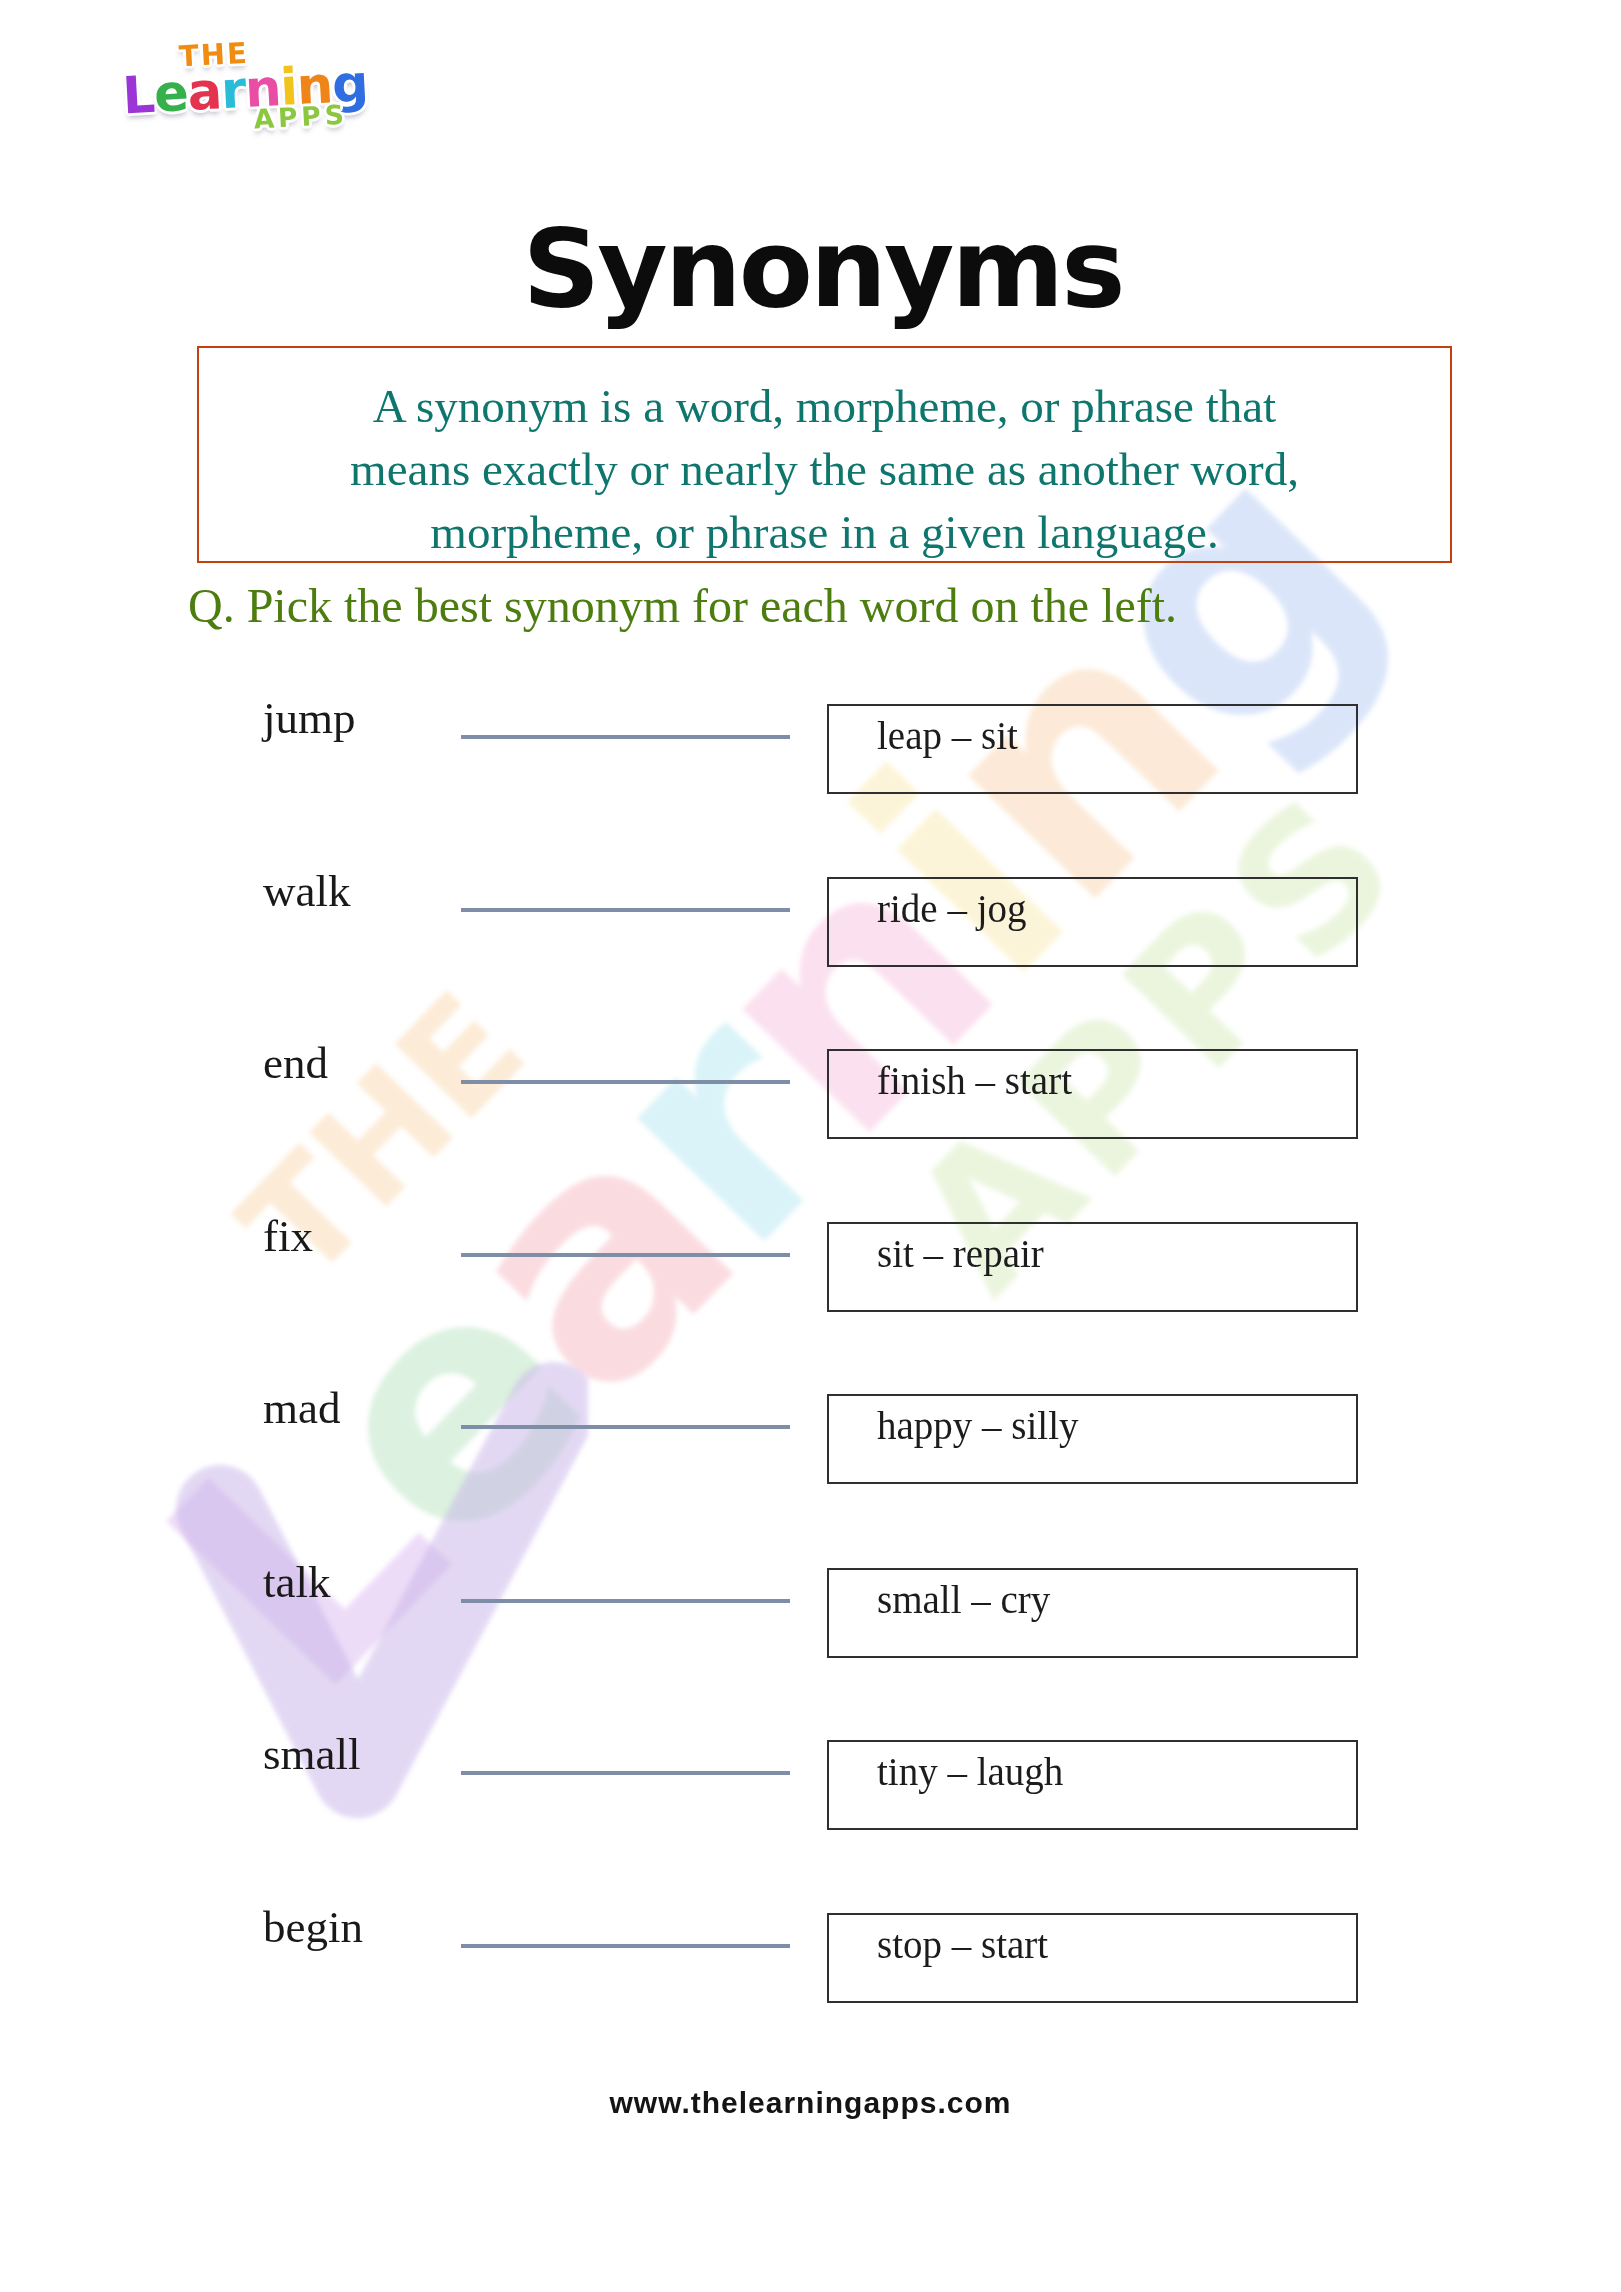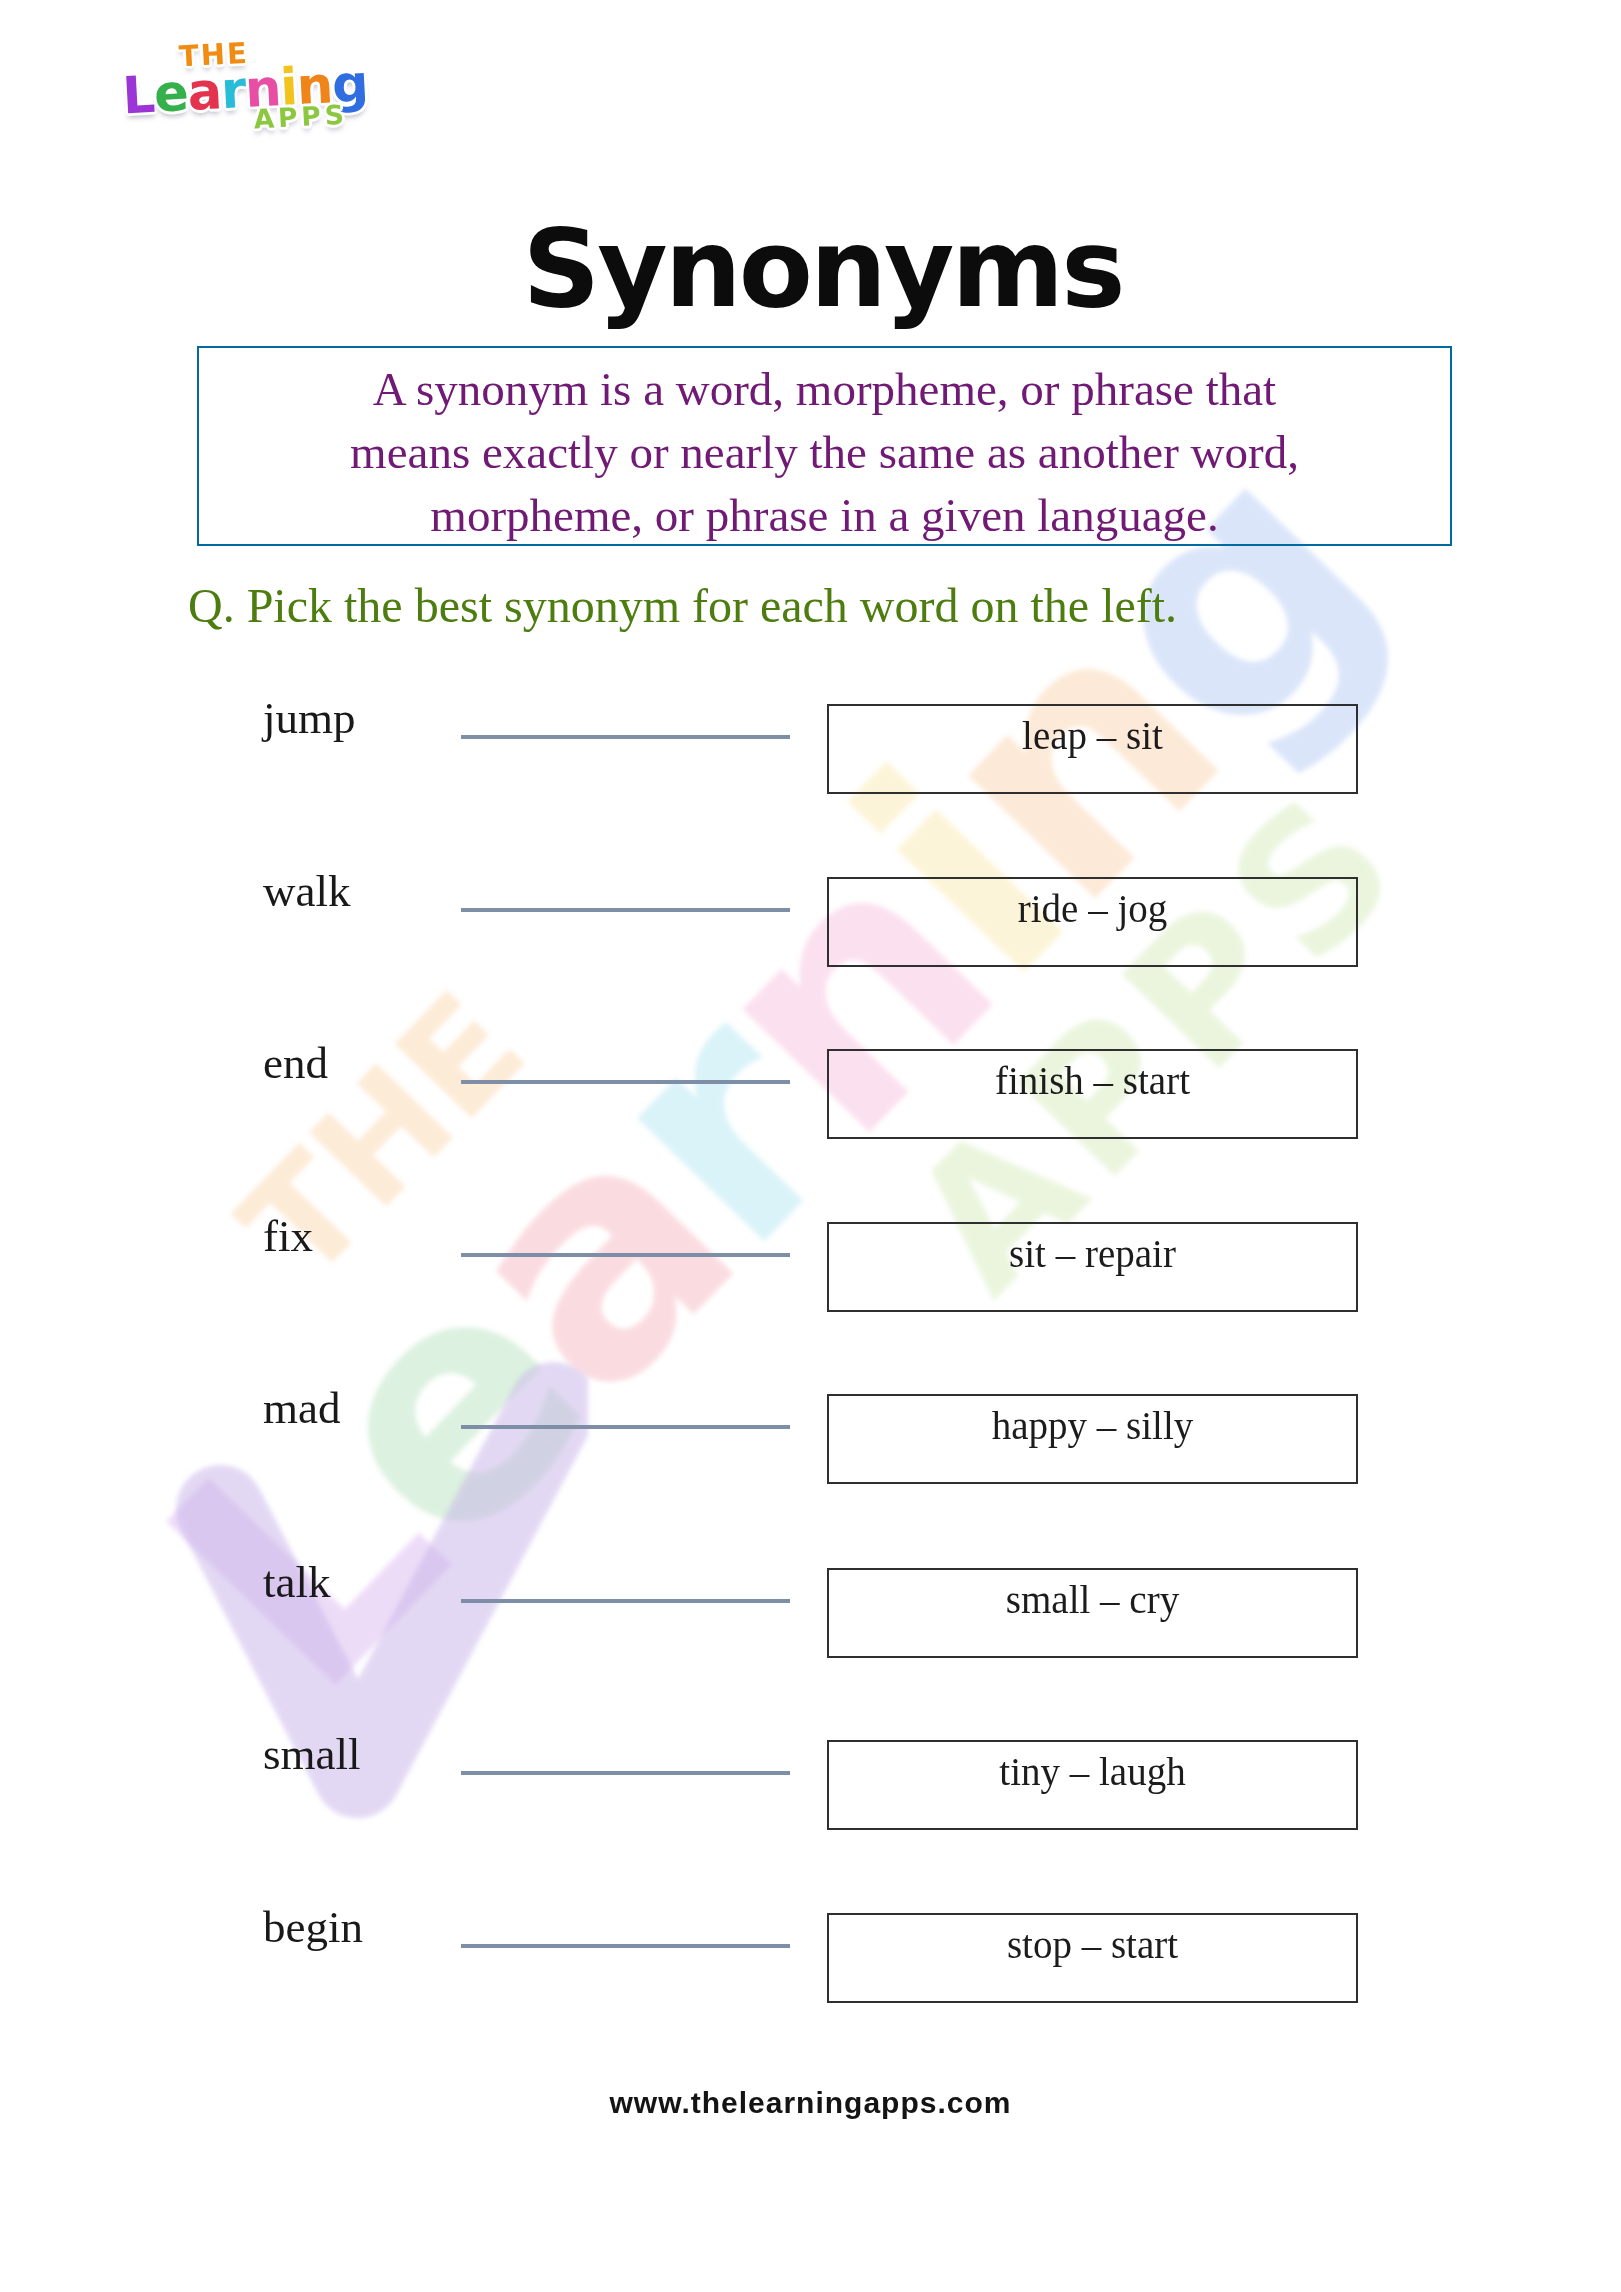--- a/index.html
+++ b/index.html
@@ -59,24 +59,24 @@
     position:absolute;left:0;top:194px;width:100%;
     text-align:center;margin:12px;
     font-family:"DejaVu Sans",sans-serif;font-weight:bold;
     font-size:108px;letter-spacing:-2.9px;color:#0c0c0c;
     z-index:2;
   }
 
   
   .def-box{
     position:absolute;left:197px;top:346px;width:1251px;height:186px;
-    border:2px solid #0369a1;
+    border:2px solid #c2410c;
     text-align:center;
-    font-size:47px;line-height:63px;color:#701a75;
-    padding-top:10px;box-sizing:content-box;
+    font-size:47px;line-height:63px;color:#0f766e;
+    padding-top:27px;box-sizing:content-box;
     z-index:2;background:transparent;
   }
 
   
   .question{
     position:absolute;left:188px;top:578px;
     font-size:48px;color:#4d7c0f;
     z-index:2;
   }
 
@@ -86,22 +86,22 @@
     position:absolute;left:263px;top:7.8px;
     font-size:45px;color:#191919;
   }
   .blank{
     position:absolute;left:461px;top:51px;width:329px;height:3.9px;
     background:#7e8ea6;
   }
   .choices{
     position:absolute;left:827px;top:19.6px;width:531px;height:90px;
     border:2.9px solid #2f2f2f;box-sizing:border-box;
-    text-align:center;
     background:transparent;
+    padding-left:48px;
   }
   .choices span{
     display:inline-block;margin-top:7.8px;
     font-size:39px;color:#1c1c1c;
   }
 
   
   .footer{
     position:absolute;left:0;top:2086px;width:100%;
     text-align:center;

